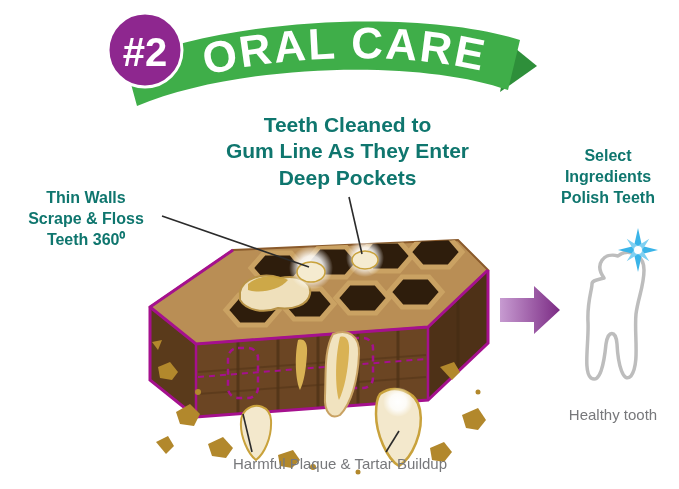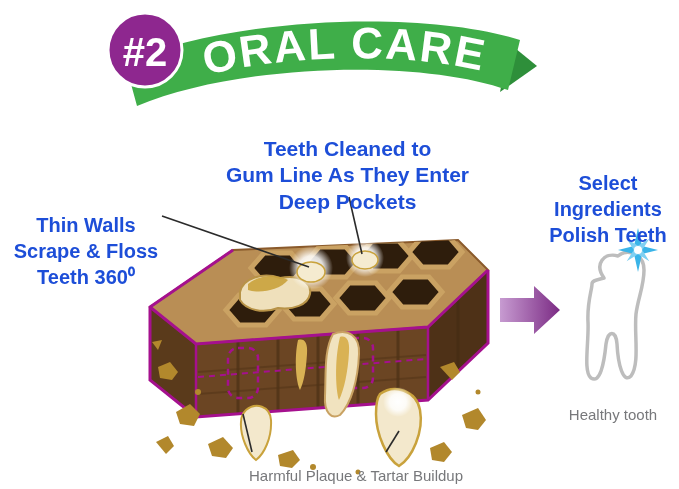--- a/index.html
+++ b/index.html
@@ -2,25 +2,25 @@
 <html><head>
 <meta charset="utf-8">
 <style>
   html,body{margin:0;padding:0;}
   .canvas{
     position:relative;width:679px;height:489px;background:#ffffff;
     font-family:"Liberation Sans",sans-serif;overflow:hidden;
   }
   .abs{position:absolute;}
   .callout{
-    position:absolute;text-align:center;font-weight:bold;color:#1d4ed8;
-    white-space:pre-line;z-index:6;margin-top:24px;
+    position:absolute;text-align:center;font-weight:bold;color:#0f766e;
+    white-space:pre-line;z-index:6;
   }
   .callout-main{font-size:21px;line-height:1.25;}
-  .callout-side{font-size:20px;line-height:1.3;}
+  .callout-side{font-size:16px;line-height:1.3;}
   .gray-label{
     position:absolute;text-align:center;color:#77787b;font-size:15px;
     white-space:pre-line;z-index:6;
   }
   svg{display:block;}
   .illus{position:absolute;z-index:2;}
   .lines{position:absolute;left:0;top:0;z-index:5;pointer-events:none;}
 </style>
 </head>
 <body>
@@ -154,21 +154,21 @@
     <path d="M52,52 C42,38 52,26 66,30 C76,22 92,28 92,44 C92,60 86,72 84,88 C82,108 88,138 79,150 C71,158 66,138 65,118 C64,104 56,104 54,118 C52,138 48,158 39,152 C31,146 37,116 36,96 C35,76 40,64 40,58 C40,54 46,54 52,52 Z" fill="#ffffff" stroke="#bdbdbd" stroke-width="3.5" stroke-linejoin="round"></path>
     <g>
       <path d="M86,2 L90,20 L106,24 L90,28 L86,46 L82,28 L66,24 L82,20 Z" fill="#3ab4e8"></path>
       <path d="M86,8 L89,21 L102,24 L89,27 L86,40 L83,27 L70,24 L83,21 Z" fill="#7fd0f2" transform="rotate(45 86 24)"></path>
       <circle cx="86" cy="24" r="4" fill="#ffffff"></circle>
     </g>
   </svg>
 
   <div class="gray-label" style="left:538px;top:406px;width:150px;">Healthy tooth</div>
 
-  <div class="gray-label" style="left:156px;top:455px;width:400px;margin-top:12px;">Harmful Plaque &amp; Tartar Buildup</div>
+  <div class="gray-label" style="left:140px;top:455px;width:400px;">Harmful Plaque &amp; Tartar Buildup</div>
 
   <svg class="lines" width="679" height="489" viewBox="0 0 679 489">
     <g stroke="#2b2b2b" stroke-width="1.6">
       <line x1="162" y1="216" x2="309" y2="267"></line>
       <line x1="349" y1="197" x2="362" y2="254"></line>
       <line x1="252" y1="452" x2="243" y2="414"></line>
       <line x1="386" y1="452" x2="399" y2="431"></line>
     </g>
   </svg>
 

